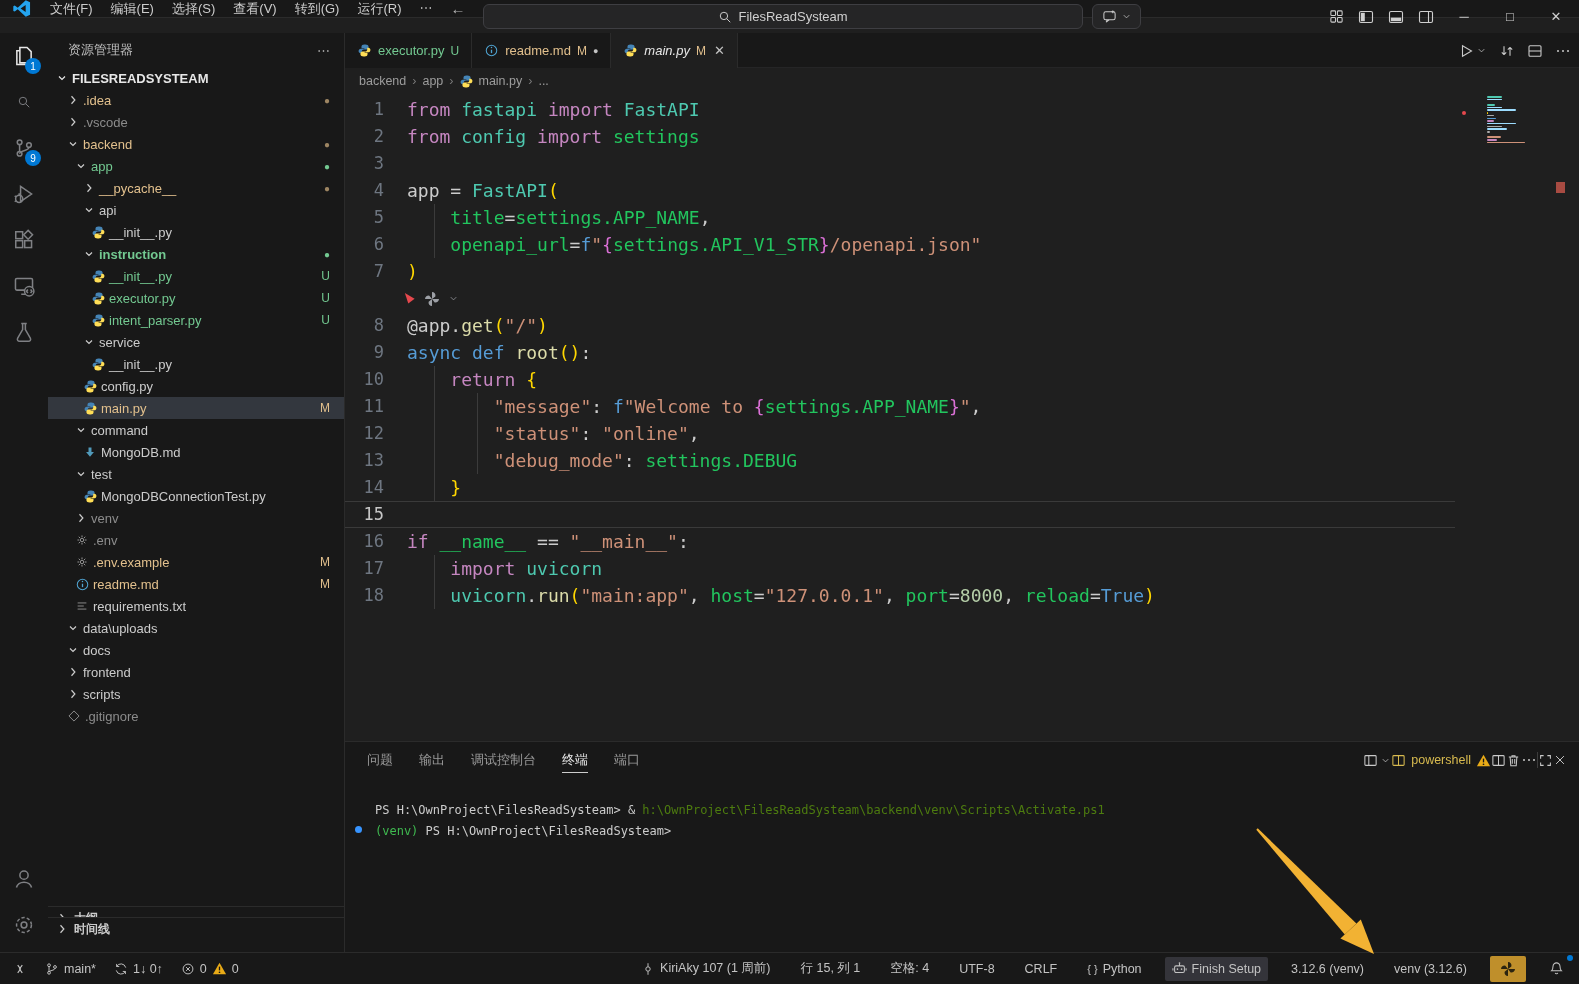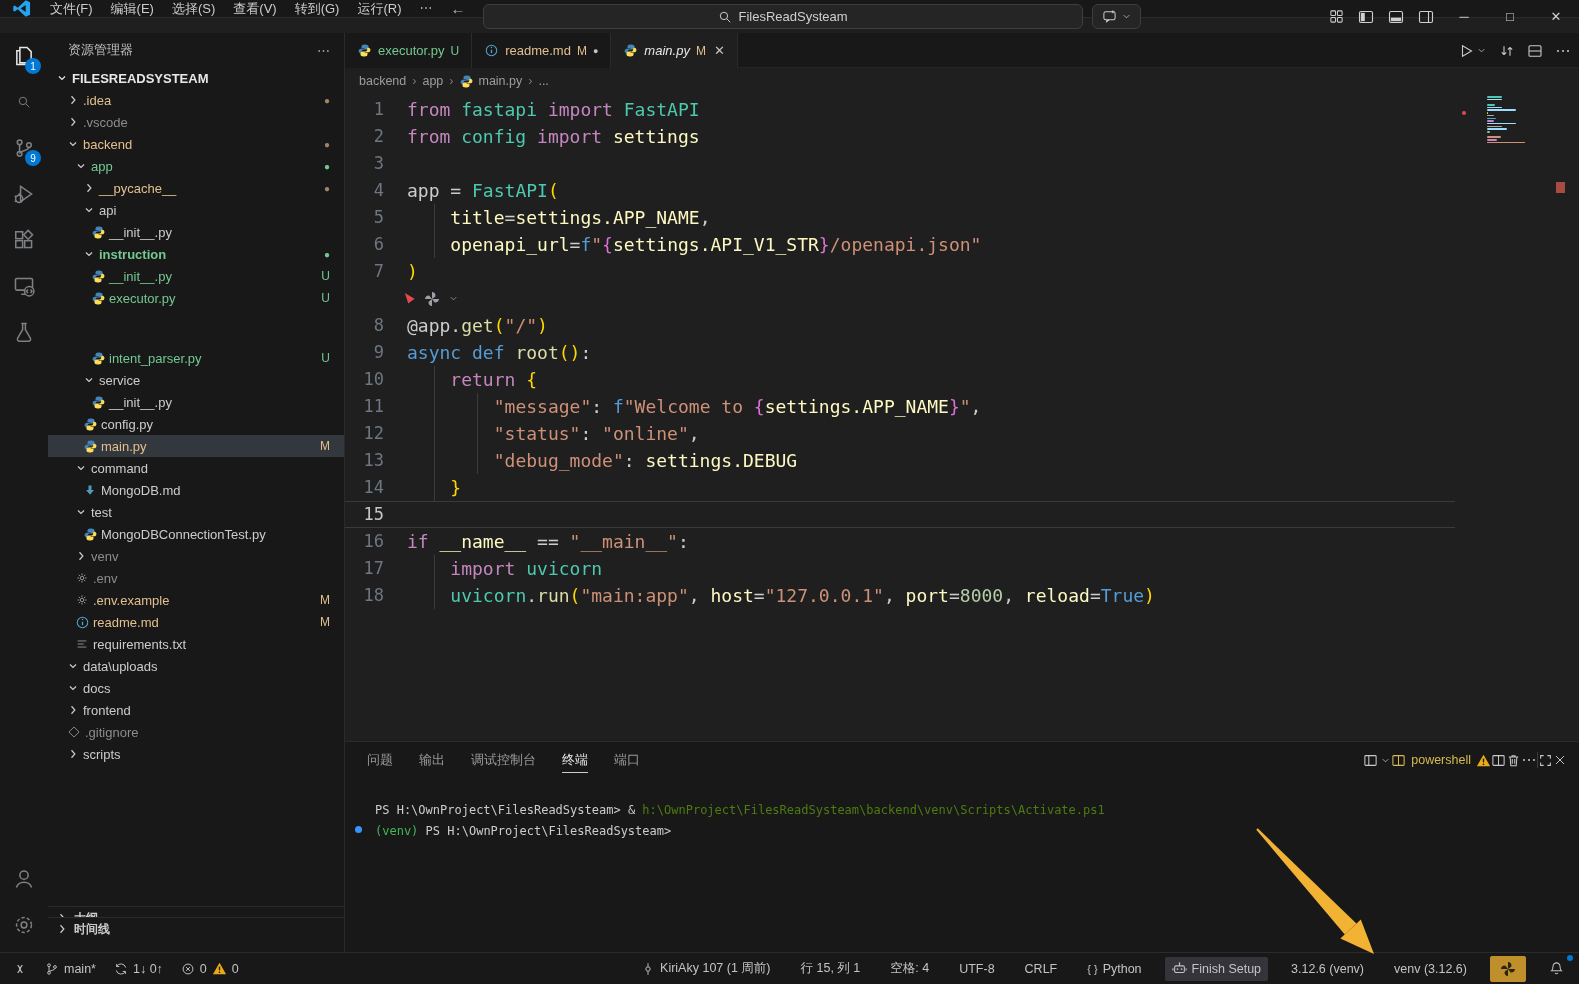--- a/index.html
+++ b/index.html
@@ -68,21 +68,21 @@
     gap:12px; color:#c9c9c9; }
   #breadcrumb { position:absolute; left:0; top:35px; width:100%; height:26px; display:flex;
     align-items:center; gap:6px; padding-left:14px; font-size:12.5px; color:#9d9d9d; background:#1f1f1f; }
   .bc-sep { color:#7a7a7a; }
   #code { position:absolute; left:0; top:61px; width:100%; bottom:0; padding-top:2px;
     font-family:"DejaVu Sans Mono", monospace; font-size:18px; }
   .code-row { display:flex; height:27px; line-height:27px; width:1110px; white-space:pre; }
   .code-row.cur { box-shadow: inset 0 1px 0 #3a3a3a, inset 0 -1px 0 #3a3a3a; }
   .gutter { width:62px; flex:none; text-align:right; padding-right:23px; color:#6e7681; font-size:17px; }
   .code-row.cur .gutter { color:#c6c6c6; }
-  .tk-k{color:#C586C0}.tk-c{color:#569CD6}.tk-m{color:#4EC9B0}.tk-v{color:#fef9c3}.tk-f{color:#DCDCAA}
+  .tk-k{color:#C586C0}.tk-c{color:#569CD6}.tk-m{color:#4EC9B0}.tk-v{color:#22c55e}.tk-f{color:#DCDCAA}
   .tk-s{color:#CE9178}.tk-n{color:#B5CEA8}.tk-y{color:#FFD700}.tk-p{color:#DA70D6}.tk-w{color:#cccccc}
   .widget-row { display:flex; align-items:center; height:27px; gap:6px; padding-left:58px; color:#9da0a6; }
   .guide { position:absolute; width:1px; background:#3b3b3b; }
   #minimap { position:absolute; left:1142px; top:63px; width:56px; }
   .mm-bar { height:1.6px; margin-bottom:1.1px; border-radius:1px; }
   #ruler-mark { position:absolute; left:1211px; top:149px; width:9px; height:11px; background:#a84b42; }
   #mm-dot { position:absolute; left:1117px; top:78px; width:4px; height:4px; background:#e5484d; border-radius:50%; }
 
   
   #panel { position:absolute; left:345px; top:741px; width:1234px; height:211px; background:#181818;
@@ -375,21 +375,21 @@
       <div class="tree-row" style="padding-left: 41px;">
         <span class="tree-icon">
           <svg width="15" height="15" viewBox="0 0 16 16">
             <path fill="#4584b6" d="M7.9 1.6c-2 0-3.1.9-3.1 2.1v1.8h3.1v.6H4c-1.3 0-2.3 1.1-2.3 2.5 0 1.4.9 2.4 2.1 2.4h1.3V9.1c0-1.2 1-2.2 2.2-2.2h3c1.1 0 2-.9 2-2V3.7c0-1.3-1.4-2.1-3.4-2.1z"></path>
             <path fill="#ffde57" d="M8.1 14.4c2 0 3.1-.9 3.1-2.1v-1.8H8.1v-.6H12c1.3 0 2.3-1.1 2.3-2.5 0-1.4-.9-2.4-2.1-2.4h-1.3v1.9c0 1.2-1 2.2-2.2 2.2h-3c-1.1 0-2 .9-2 2v1.2c0 1.3 1.4 2.1 3.4 2.1z"></path>
           </svg>
         </span>
         <span class="tree-label c-unt">executor.py</span>
         <span class="tree-badge c-unt">U</span>
       </div>
-      <div class="tree-row" style="padding-left: 41px; margin-top: 38px;">
+      <div class="tree-row" style="padding-left: 41px;">
         <span class="tree-icon">
           <svg width="15" height="15" viewBox="0 0 16 16">
             <path fill="#4584b6" d="M7.9 1.6c-2 0-3.1.9-3.1 2.1v1.8h3.1v.6H4c-1.3 0-2.3 1.1-2.3 2.5 0 1.4.9 2.4 2.1 2.4h1.3V9.1c0-1.2 1-2.2 2.2-2.2h3c1.1 0 2-.9 2-2V3.7c0-1.3-1.4-2.1-3.4-2.1z"></path>
             <path fill="#ffde57" d="M8.1 14.4c2 0 3.1-.9 3.1-2.1v-1.8H8.1v-.6H12c1.3 0 2.3-1.1 2.3-2.5 0-1.4-.9-2.4-2.1-2.4h-1.3v1.9c0 1.2-1 2.2-2.2 2.2h-3c-1.1 0-2 .9-2 2v1.2c0 1.3 1.4 2.1 3.4 2.1z"></path>
           </svg>
         </span>
         <span class="tree-label c-unt">intent_parser.py</span>
         <span class="tree-badge c-unt">U</span>
       </div>
       <div class="tree-row" style="padding-left: 33px;">
@@ -525,34 +525,34 @@
       </div>
       <div class="tree-row" style="padding-left: 17px;">
         <span class="tree-chev">
           <svg width="12" height="12" viewBox="0 0 16 16" fill="none" stroke="currentColor" stroke-width="1.1">
             <path d="M6 3l4.5 5L6 13" stroke-width="1.6"></path>
           </svg>
         </span>
         <span class="tree-label c-norm">frontend</span>
       </div>
       <div class="tree-row" style="padding-left: 17px;">
+        <span class="tree-chev">
+          <svg width="12" height="12" viewBox="0 0 16 16" fill="none" stroke="currentColor" stroke-width="1.1">
+            <path d="M6 3l4.5 5L6 13" stroke-width="1.6"></path>
+          </svg>
+        </span>
+        <span class="tree-label c-norm">scripts</span>
+      </div>
+      <div class="tree-row" style="padding-left: 17px;">
         <span class="tree-icon">
           <svg width="14" height="14" viewBox="0 0 16 16" fill="none" stroke="currentColor" stroke-width="1.1">
             <path d="M8 2.2L13.8 8 8 13.8 2.2 8z" stroke="#8c8c8c"></path>
           </svg>
         </span>
         <span class="tree-label c-ign">.gitignore</span>
-      </div>
-      <div class="tree-row" style="padding-left: 17px;">
-        <span class="tree-chev">
-          <svg width="12" height="12" viewBox="0 0 16 16" fill="none" stroke="currentColor" stroke-width="1.1">
-            <path d="M6 3l4.5 5L6 13" stroke-width="1.6"></path>
-          </svg>
-        </span>
-        <span class="tree-label c-norm">scripts</span>
       </div>
     </div>
   <div class="side-section" style="bottom:23px">
     <span class="ic">
         <svg width="12" height="12" viewBox="0 0 16 16" fill="none" stroke="currentColor" stroke-width="1.1">
           <path d="M6 3l4.5 5L6 13" stroke-width="1.6"></path>
         </svg>
       </span>
     <span>大纲</span>
   </div>

